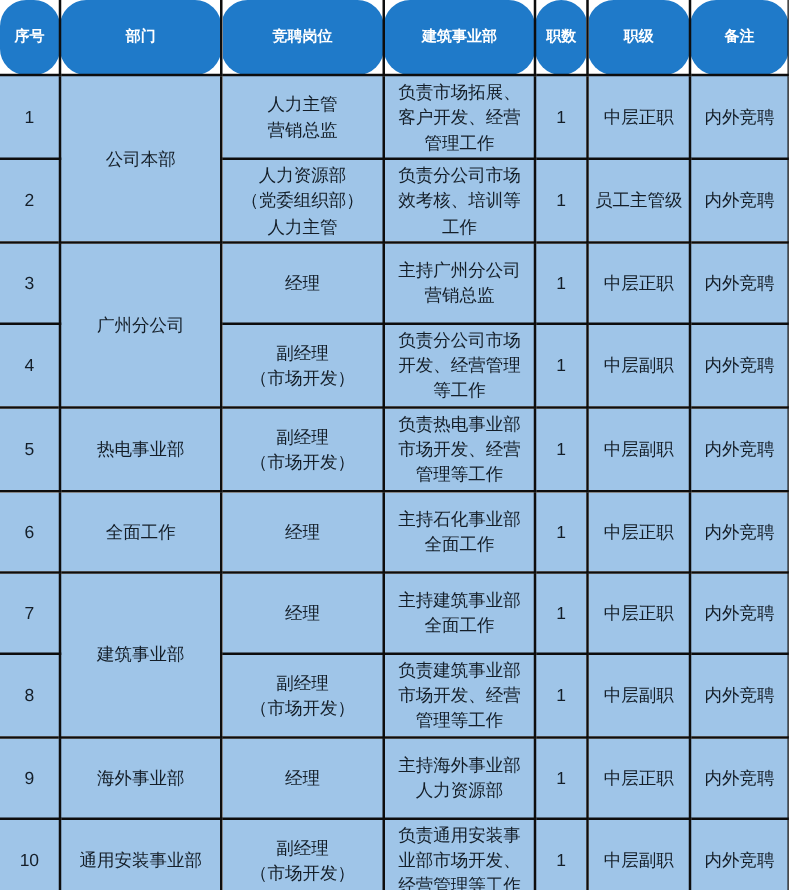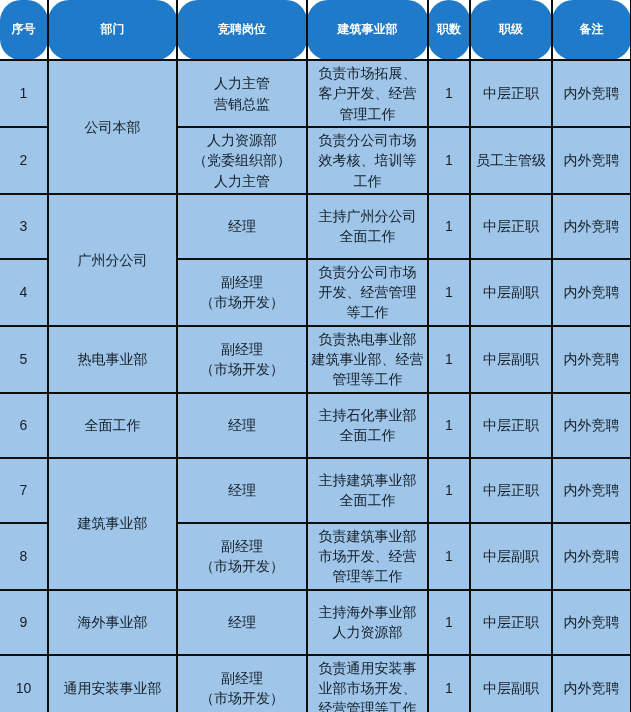--- a/index.html
+++ b/index.html
@@ -70,21 +70,21 @@
 工作</td>
       <td>1</td>
       <td>员工主管级</td>
       <td>内外竞聘</td>
     </tr>
     <tr class="h65">
       <td>3</td>
       <td rowspan="2">广州分公司</td>
       <td>经理</td>
       <td>主持广州分公司
-全面工作</td>
+营销总监</td>
       <td>1</td>
       <td>中层正职</td>
       <td>内外竞聘</td>
     </tr>
     <tr class="h63">
       <td>4</td>
       <td>副经理
 （市场开发）</td>
       <td>负责分公司市场
 开发、经营管理
@@ -92,21 +92,21 @@
       <td>1</td>
       <td>中层副职</td>
       <td>内外竞聘</td>
     </tr>
     <tr class="h65">
       <td>5</td>
       <td>热电事业部</td>
       <td>副经理
 （市场开发）</td>
       <td>负责热电事业部
-建筑事业部、经营
+市场开发、经营
 管理等工作</td>
       <td>1</td>
       <td>中层副职</td>
       <td>内外竞聘</td>
     </tr>
     <tr class="h65">
       <td>6</td>
       <td>全面工作</td>
       <td>经理</td>
       <td>主持石化事业部

